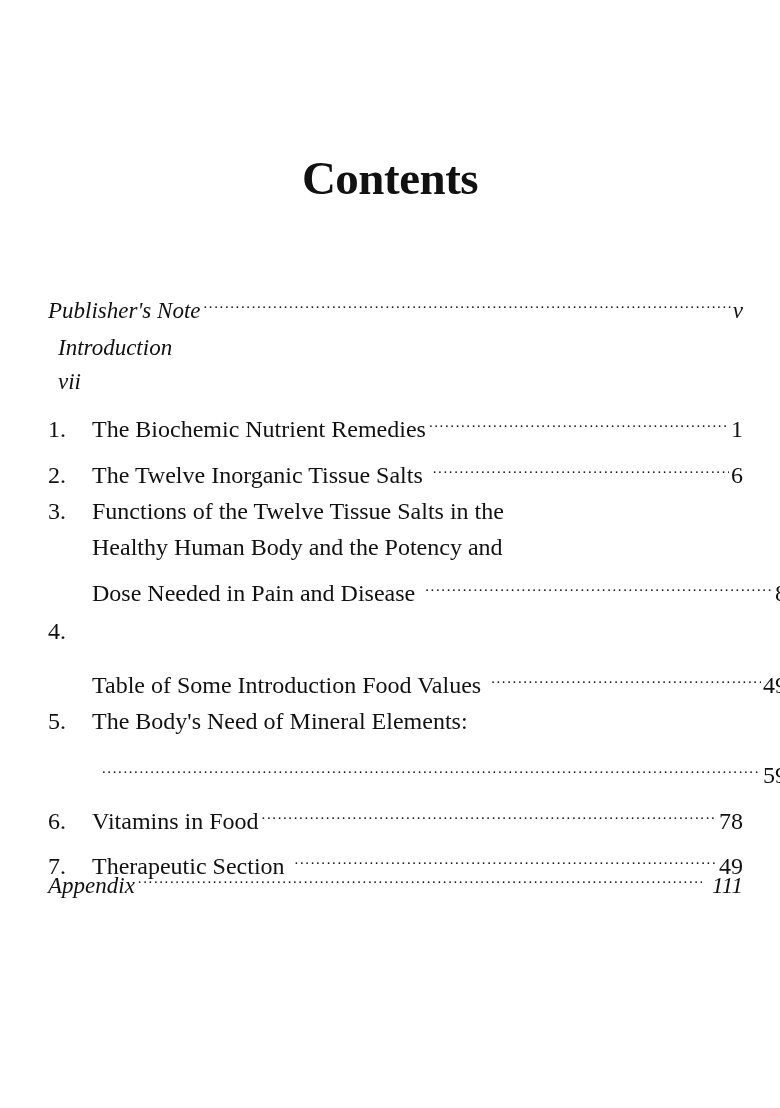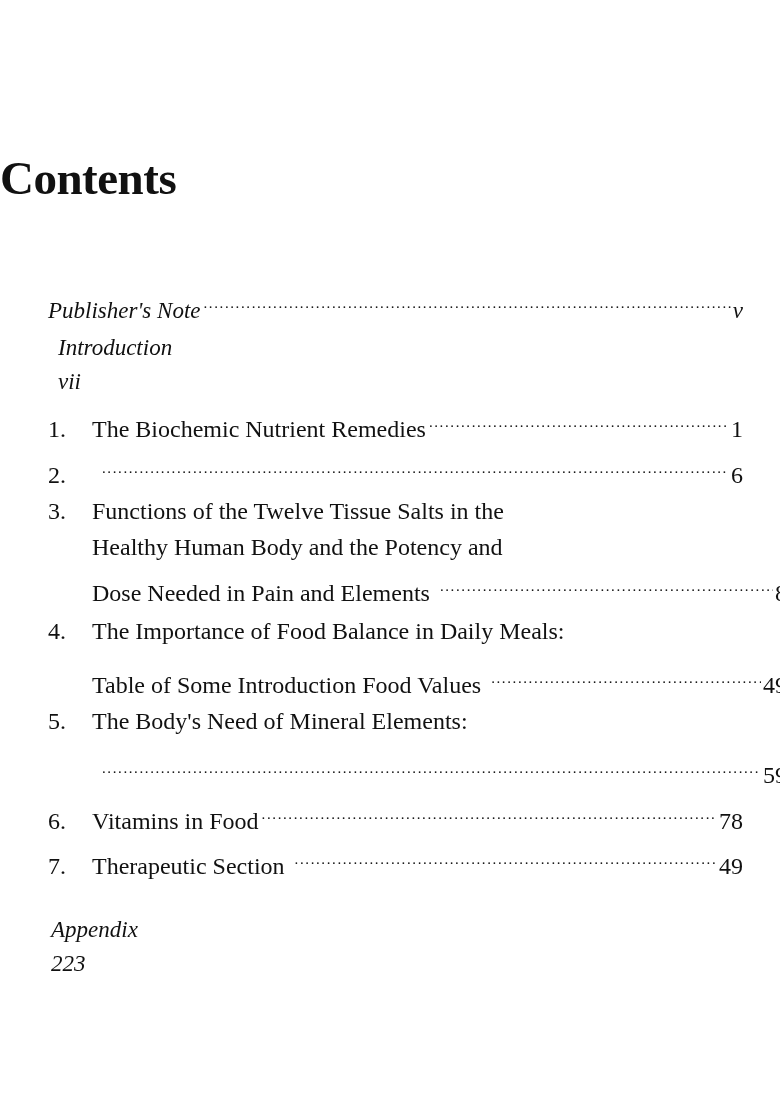--- a/index.html
+++ b/index.html
@@ -13,20 +13,21 @@
       position: relative;
       overflow: hidden;
       font-family: "Liberation Serif", "DejaVu Serif", serif;
       color: #111111;
     }
     .page-title {
       position: absolute;
       left: 0;
       width: 780px;
       top: 148px;
+      text-align: center;
       font-size: 47px;
       font-weight: bold;
       letter-spacing: -0.5px;
       line-height: 60px;
       margin: 0;
     }
     .toc {
       position: absolute;
       left: 48px;
       width: 695px;
@@ -102,40 +103,40 @@
 
   <div class="row" style="top:403px;">
     <span class="num">1.</span>
     <span class="text">The Biochemic Nutrient Remedies</span>
     <span class="leader"></span>
     <span class="page">1</span>
   </div>
 
   <div class="row" style="top:449px;">
     <span class="num">2.</span>
+    <span class="text">The Twelve Inorganic Tissue Salts</span>
     <span class="leader gap-left"></span>
     <span class="page">6</span>
   </div>
 
   <div class="row" style="top:494px;">
     <span class="num">3.</span>
     <span class="text">Functions of the Twelve Tissue Salts in the</span>
   </div>
   <div class="row cont" style="top:530px;">
     <span class="text">Healthy Human Body and the Potency and</span>
   </div>
   <div class="row cont" style="top:567px;">
-    <span class="text">Dose Needed in Pain and Elements</span>
+    <span class="text">Dose Needed in Pain and Disease</span>
     <span class="leader gap-left"></span>
     <span class="page">8</span>
   </div>
 
   <div class="row" style="top:614px;">
     <span class="num">4.</span>
-    <span class="text">The Importance of Food Balance in Daily Meals:</span>
   </div>
   <div class="row cont" style="top:659px;">
     <span class="text">Table of Some Introduction Food Values</span>
     <span class="leader gap-left"></span>
     <span class="page">49</span>
   </div>
 
   <div class="row" style="top:704px;">
     <span class="num">5.</span>
     <span class="text">The Body's Need of Mineral Elements:</span>
@@ -152,19 +153,19 @@
     <span class="page">78</span>
   </div>
 
   <div class="row" style="top:840px;">
     <span class="num">7.</span>
     <span class="text">Therapeutic Section</span>
     <span class="leader gap-left"></span>
     <span class="page">49</span>
   </div>
 
-  <div class="row italic" style="top:913px;flex-direction:column;">
+  <div class="row italic" style="top:859px;">
     <span class="text">Appendix</span>
     <span class="leader gap-right"></span>
-    <span class="page">223</span>
+    <span class="page">111</span>
   </div>
 
 </div>
 
 </body></html>

